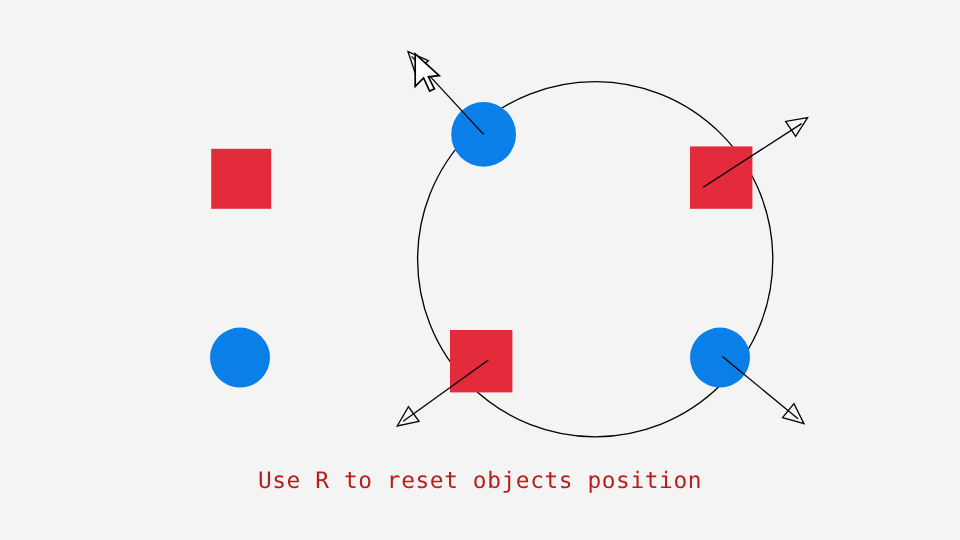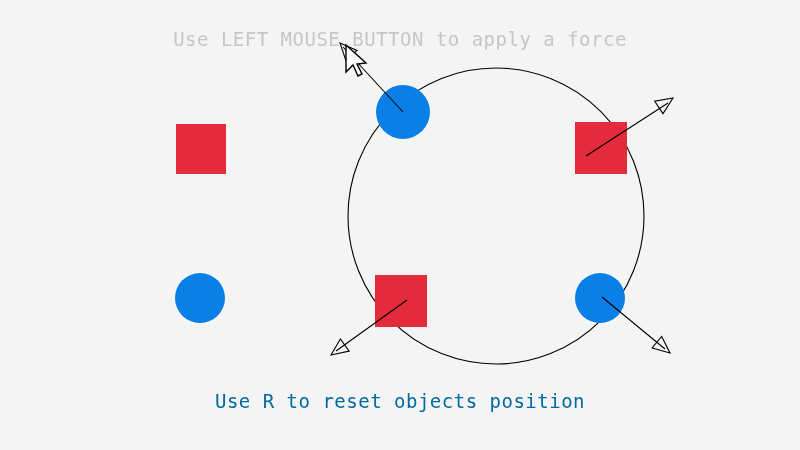--- a/index.html
+++ b/index.html
@@ -86,17 +86,16 @@
       <line x1="602" y1="297" x2="665" y2="349" stroke="#000000" stroke-width="1.1"></line>
       <polygon points="670,353 652.1093815980519,347.9824534684892 661.6449903909684,336.4034999342334" fill="none" stroke="#000000" stroke-width="1.1"></polygon>
     </g>
 
     <g transform="translate(0,0)">
       <polygon points="346,45 346,72 353,65 358,76 362,74 357,64 366,63" fill="#ffffff" stroke="#000000" stroke-width="1.4" stroke-linejoin="miter"></polygon>
     </g>
 
   </svg>
 
-  <div class="hint" id="hint-top" style="color: rgb(198, 198, 198);">Use LEFT MOUSE BUTTON to apply a force</div>
 
-  <div class="hint" id="hint-bottom" style="color: #0369a1;">Use R to reset objects position</div>
+  <div class="hint" id="hint-bottom" style="color: #b91c1c;">Use R to reset objects position</div>
 
 </div>
 
 </body></html>

